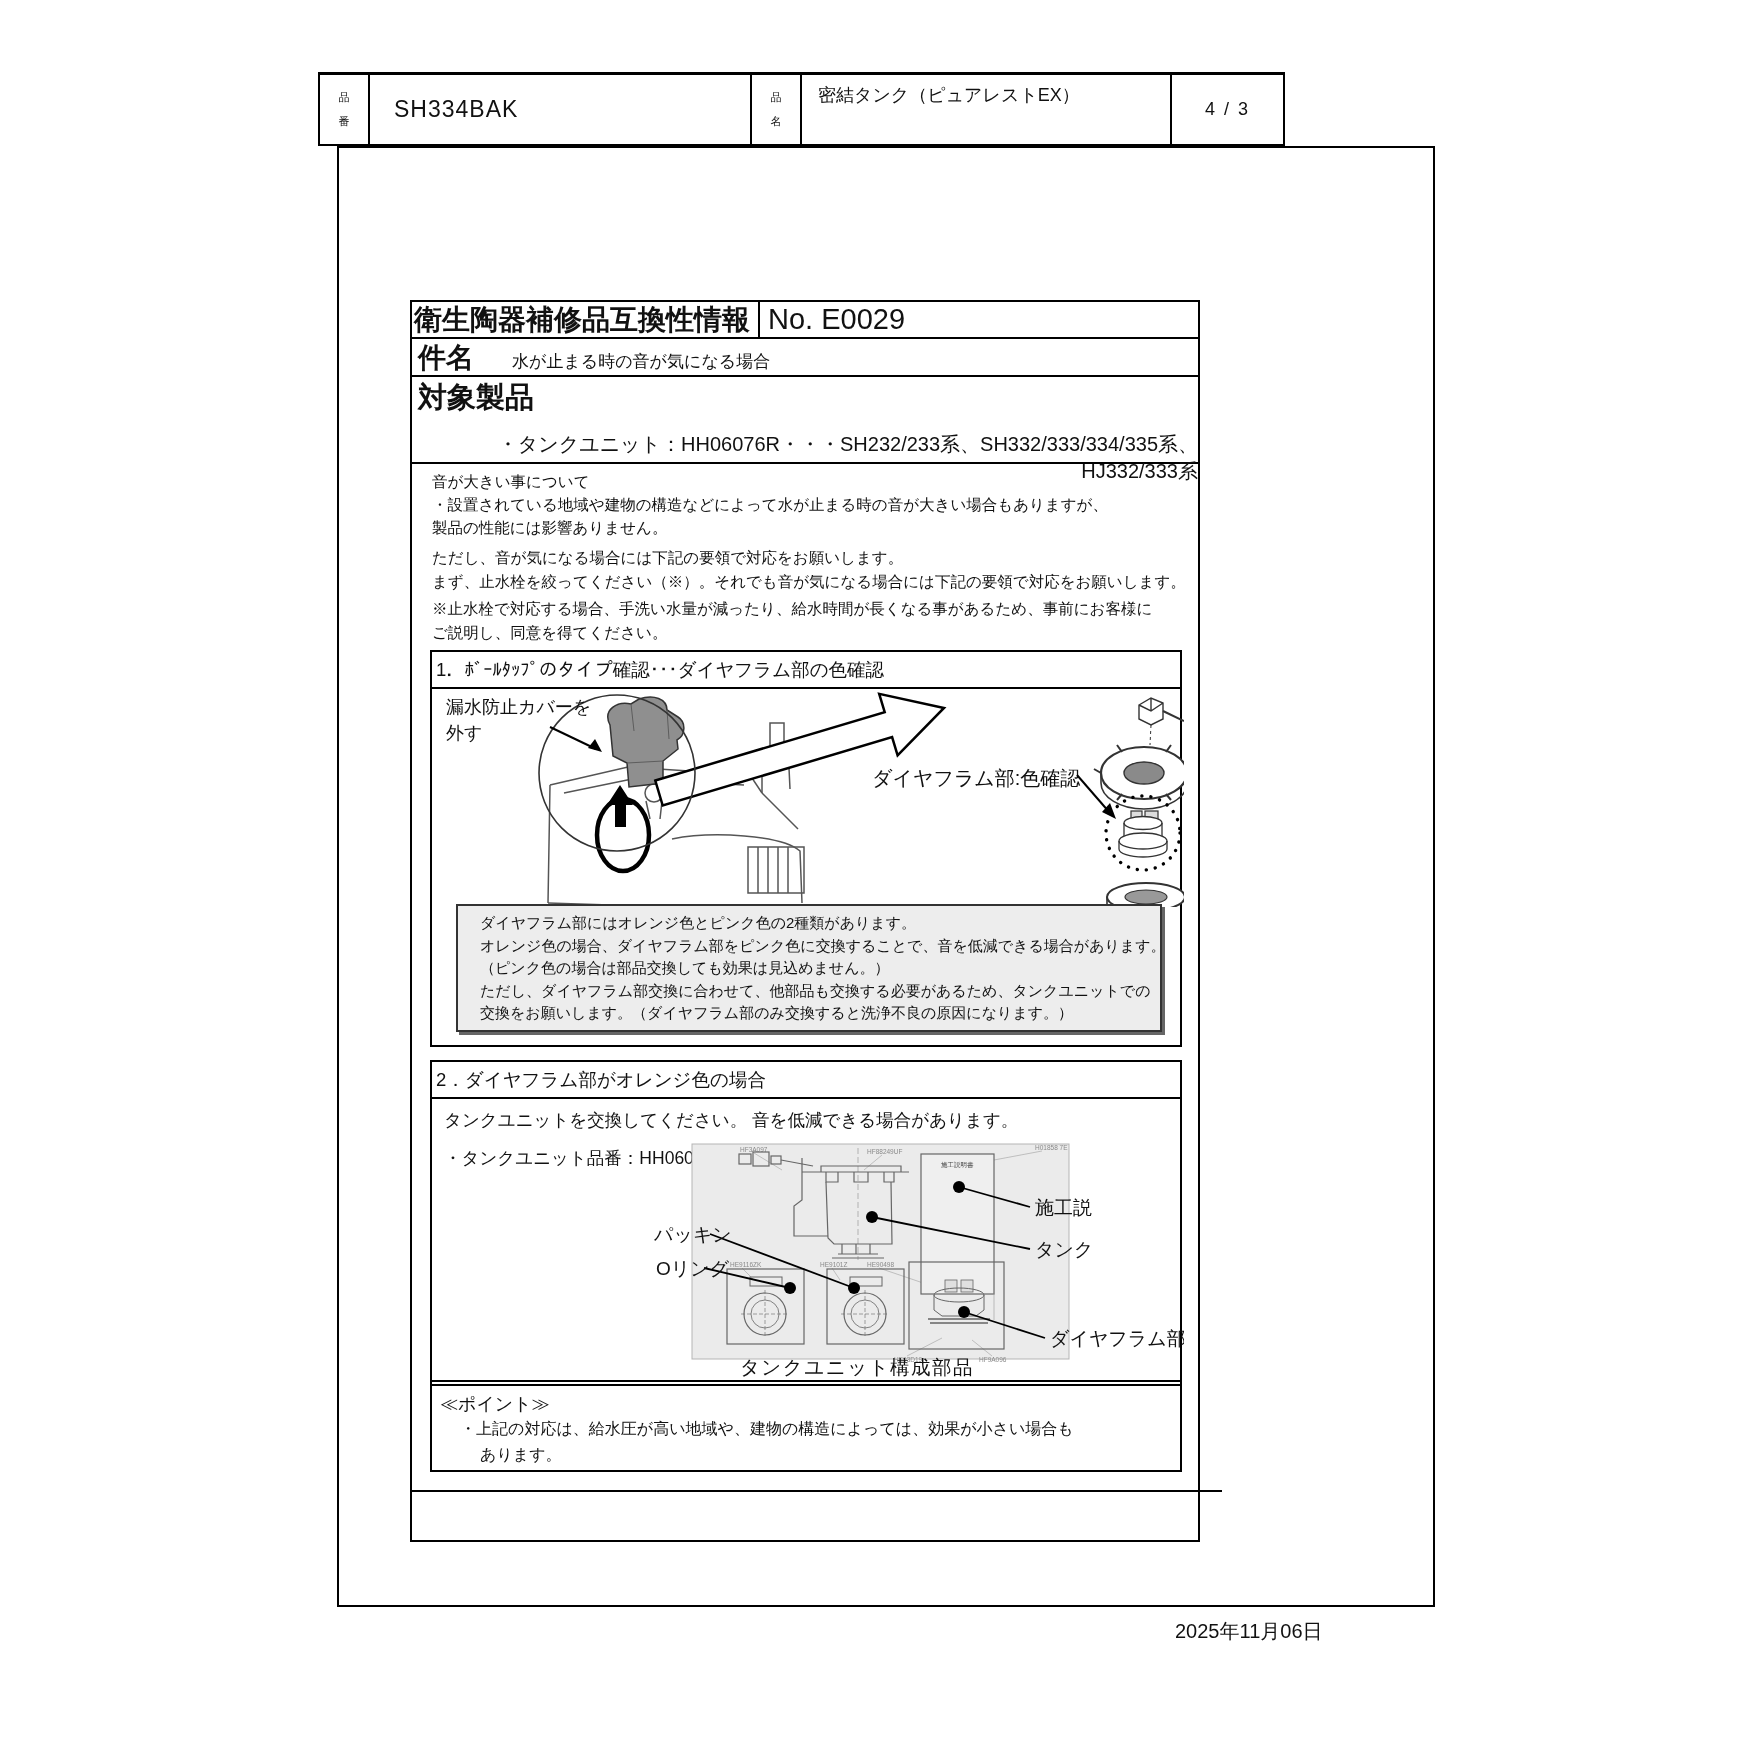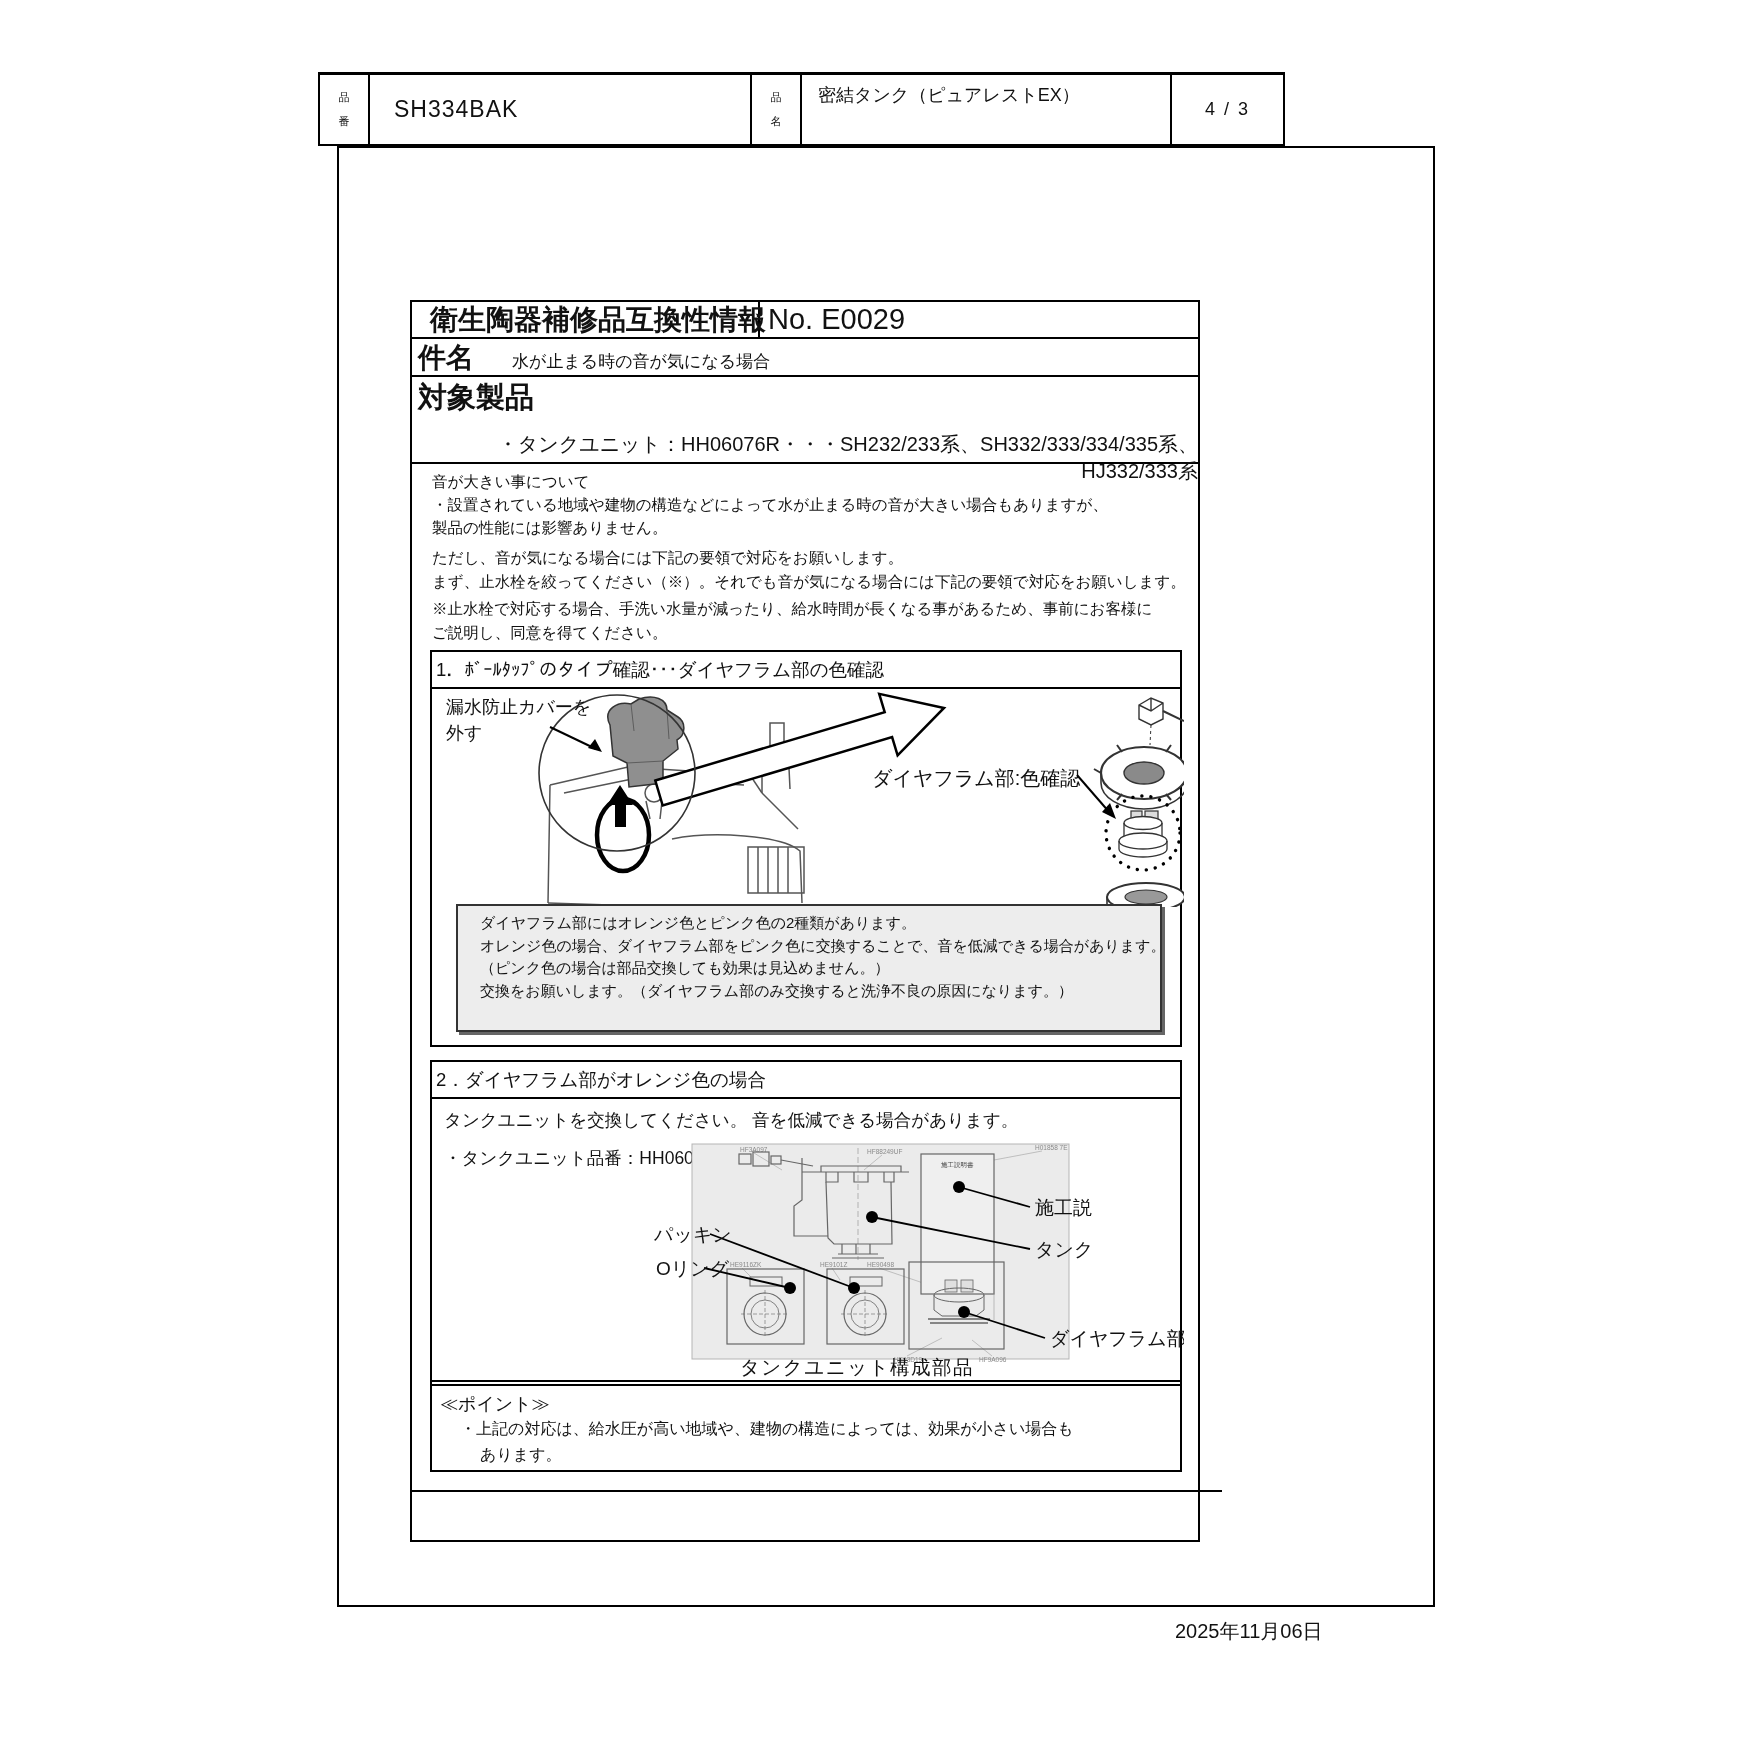--- a/index.html
+++ b/index.html
@@ -11,21 +11,21 @@
   .hdr-vlabel { width:50px; border-right:2px solid #000; display:flex; align-items:center; justify-content:center; font-size:11px; }
   .hdr-vlabel span { display:block; width:1em; line-height:2.1; text-align:center; word-break:break-all; }
   .hdr-partno { width:382px; border-right:2px solid #000; display:flex; align-items:center; font-size:23px; letter-spacing:1px; padding-left:24px; }
   .hdr-name { width:370px; border-right:2px solid #000; font-size:18px; padding:8px 0 0 16px; }
   .hdr-page { flex:1; display:flex; align-items:center; justify-content:center; font-size:18px; letter-spacing:2px; }
   
   .outer-box { left:337px; top:146px; width:1098px; height:1461px; border:2px solid #000; }
   
   .frame { left:410px; top:300px; width:790px; height:1242px; border:2px solid #000; }
   .row-title { left:0; top:0; width:786px; height:37px; border-bottom:2px solid #000; display:flex; }
-  .title-cell { width:348px; border-right:2px solid #000; display:flex; align-items:center; font-size:28px; font-weight:bold; padding-left:18px; white-space:nowrap; }
+  .title-cell { width:348px; border-right:2px solid #000; display:flex; align-items:center; font-size:28px; font-weight:bold; padding-left:2px; white-space:nowrap; }
   .docno-cell { flex:1; display:flex; align-items:center; font-size:29px; padding-left:8px; white-space:nowrap; }
   .row-subject { left:0; top:37px; width:786px; height:38px; border-bottom:2px solid #000; }
   .subject-label { left:6px; top:0px; font-size:28px; font-weight:bold; }
   .subject-text { left:100px; top:11px; font-size:17px; }
   .row-target { left:0; top:75px; width:786px; height:87px; border-bottom:2px solid #000;text-align:right; }
   .target-label { left:6px; top:1px; font-size:29px; font-weight:bold; }
   .target-item { left:18px; top:54px; font-size:20px; }
   .main-area { left:0; top:162px; width:786px; height:1080px; }
   .content-inner { left:0; top:0; width:810px; height:1028px; border-bottom:2px solid #000; overflow:hidden; }
   .intro-line { left:20px; font-size:15.5px; white-space:nowrap; }
@@ -143,20 +143,21 @@
 
           <text x="440" y="96" font-size="20" fill="#111">ダイヤフラム部:色確認</text>
           <line x1="645" y1="86" x2="678" y2="124" stroke="#000" stroke-width="2"></line>
           <polygon points="684,130 670,123 678,114" fill="#000"></polygon>
         </svg>
 
         <div class="abs note-box">
           <div>ダイヤフラム部にはオレンジ色とピンク色の2種類があります。</div>
           <div>オレンジ色の場合、ダイヤフラム部をピンク色に交換することで、音を低減できる場合があります。</div>
           <div>（ピンク色の場合は部品交換しても効果は見込めません。）</div>
+          <div>ただし、ダイヤフラム部交換に合わせて、他部品も交換する必要があるため、タンクユニットでの</div>
           <div>交換をお願いします。（ダイヤフラム部のみ交換すると洗浄不良の原因になります。）</div>
         </div>
       </div>
 
       <div class="abs sec-box sec2">
         <div class="sec-head">2．ダイヤフラム部がオレンジ色の場合</div>
         <div class="abs s2-instruction">タンクユニットを交換してください。 音を低減できる場合があります。</div>
         <div class="abs s2-unit">・タンクユニット品番：HH06076R</div>
 
         <svg class="abs" style="left:210px;top:78px" width="542" height="240" viewBox="0 0 542 240">

